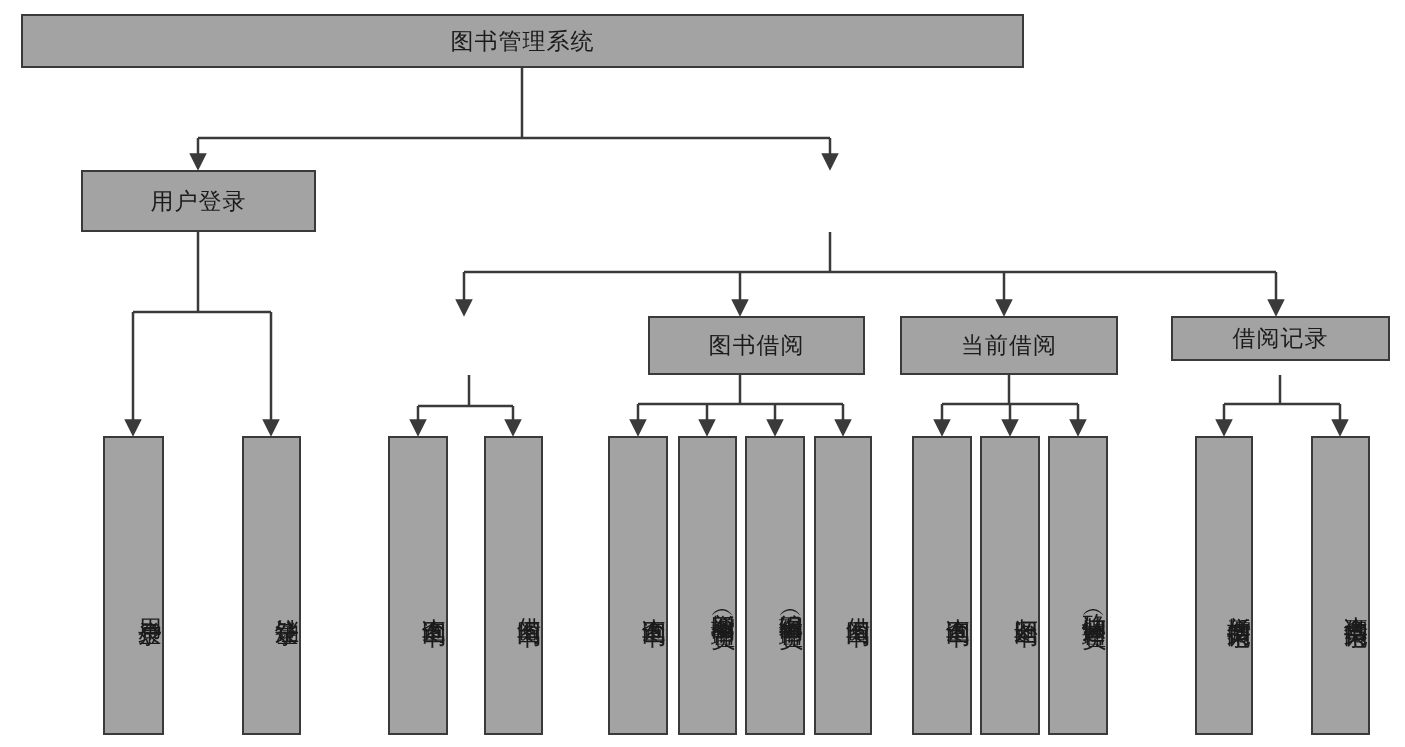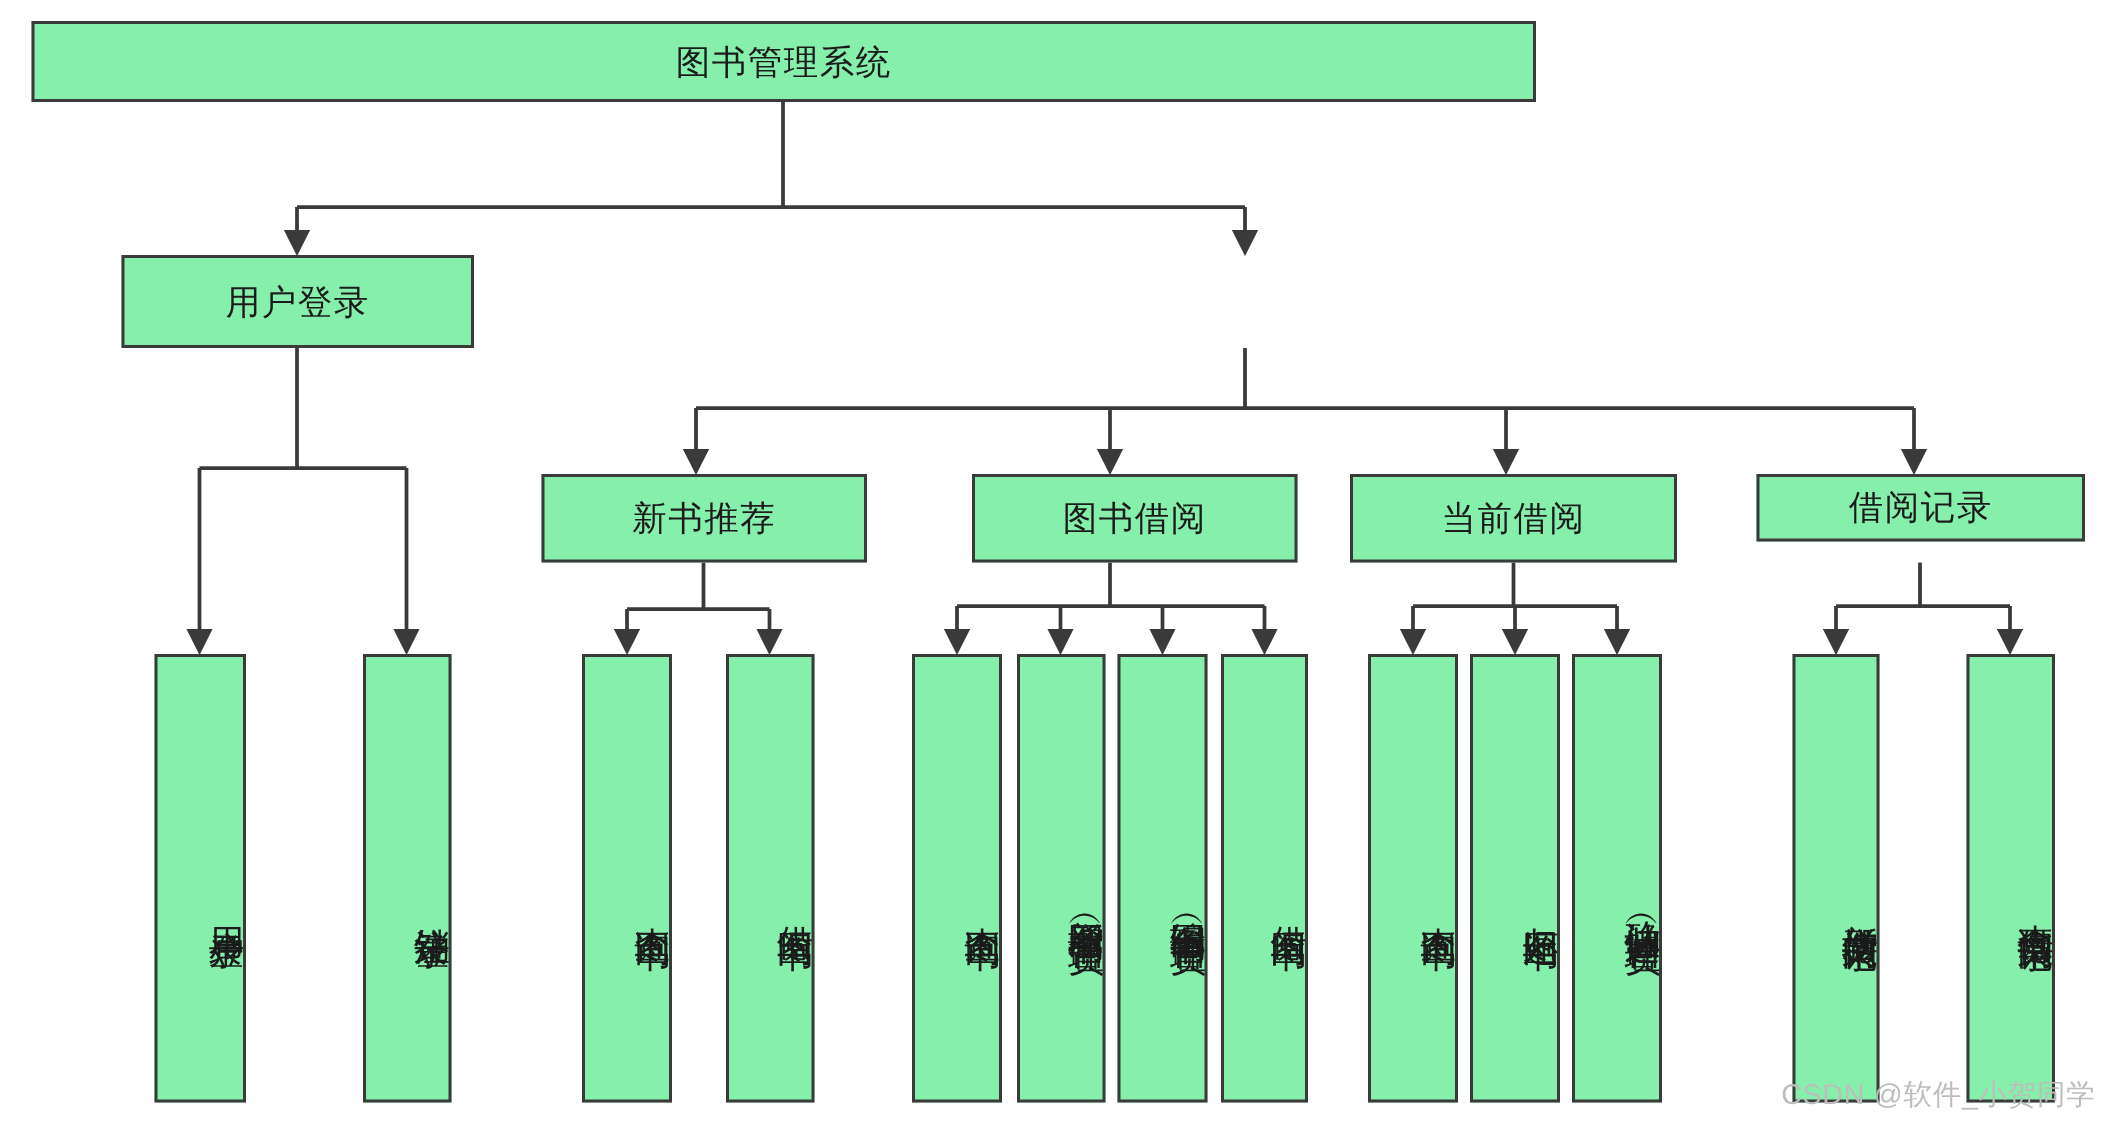--- a/index.html
+++ b/index.html
@@ -21,21 +21,21 @@
     position: absolute;
     left: 0;
     top: 0;
     width: 1405px;
     height: 747px;
     pointer-events: none;
   }
   .node {
     position: absolute;
     box-sizing: border-box;
-    background: #86efac;
+    background: #a3a3a3;
     border: 2px solid #3a3a3a;
     display: flex;
     align-items: center;
     justify-content: center;
     color: #1b1b1b;
     z-index: 2;
   }
   .node.horiz {
     font-size: 23px;
     letter-spacing: 1px;
@@ -130,23 +130,20 @@
   </svg>
 
   <div class="node horiz root" style="left:21px; top:14px; width:1003px; height:54px;">
     <span class="hlabel">图书管理系统</span>
   </div>
 
   <div class="node horiz" style="left:81px; top:170px; width:235px; height:62px;">
     <span class="hlabel">用户登录</span>
   </div>
 
-  <div class="node horiz" style="left:361px; top:316px; width:217px; height:59px;">
-    <span class="hlabel">新书推荐</span>
-  </div>
   <div class="node horiz" style="left:648px; top:316px; width:217px; height:59px;">
     <span class="hlabel">图书借阅</span>
   </div>
   <div class="node horiz" style="left:900px; top:316px; width:218px; height:59px;">
     <span class="hlabel">当前借阅</span>
   </div>
   <div class="node horiz" style="left:1171px; top:316px; width:219px; height:45px;">
     <span class="hlabel">借阅记录</span>
   </div>
 
@@ -187,15 +184,14 @@
     <span class="vlabel">确认归还（管理员）</span>
   </div>
 
   <div class="node vert" style="left:1195px; top:436px; width:58px; height:299px;">
     <span class="vlabel">新增借阅记录</span>
   </div>
   <div class="node vert" style="left:1311px; top:436px; width:59px; height:299px;">
     <span class="vlabel">查询借阅记录</span>
   </div>
 
-  <div id="watermark">CSDN @软件_小贺同学</div>
 
 </div>
 
 </body></html>

